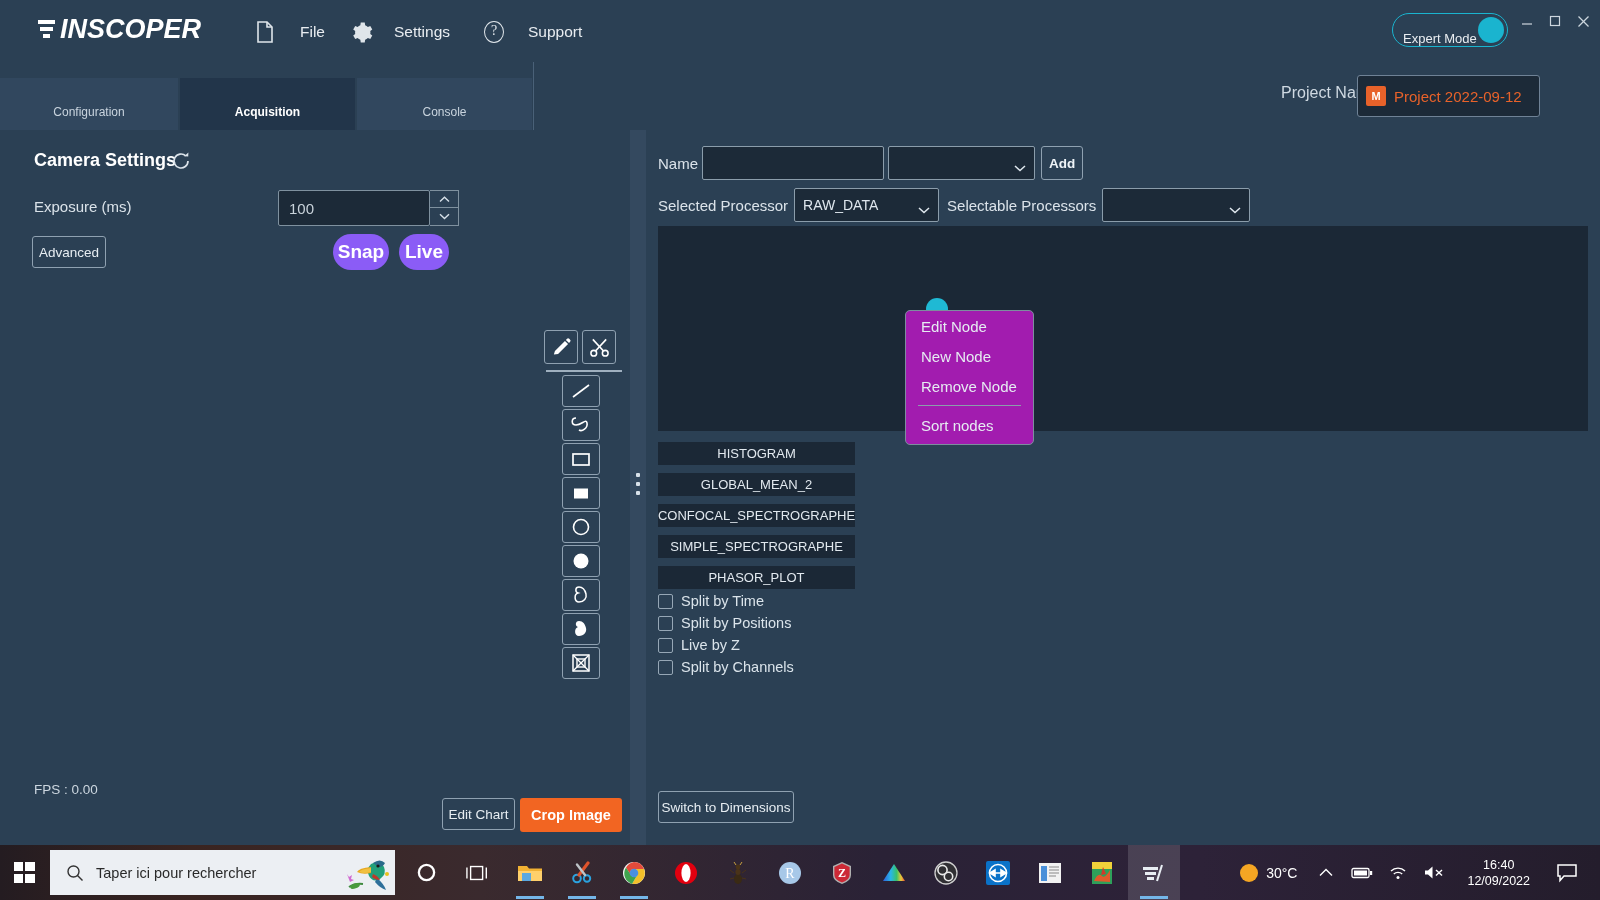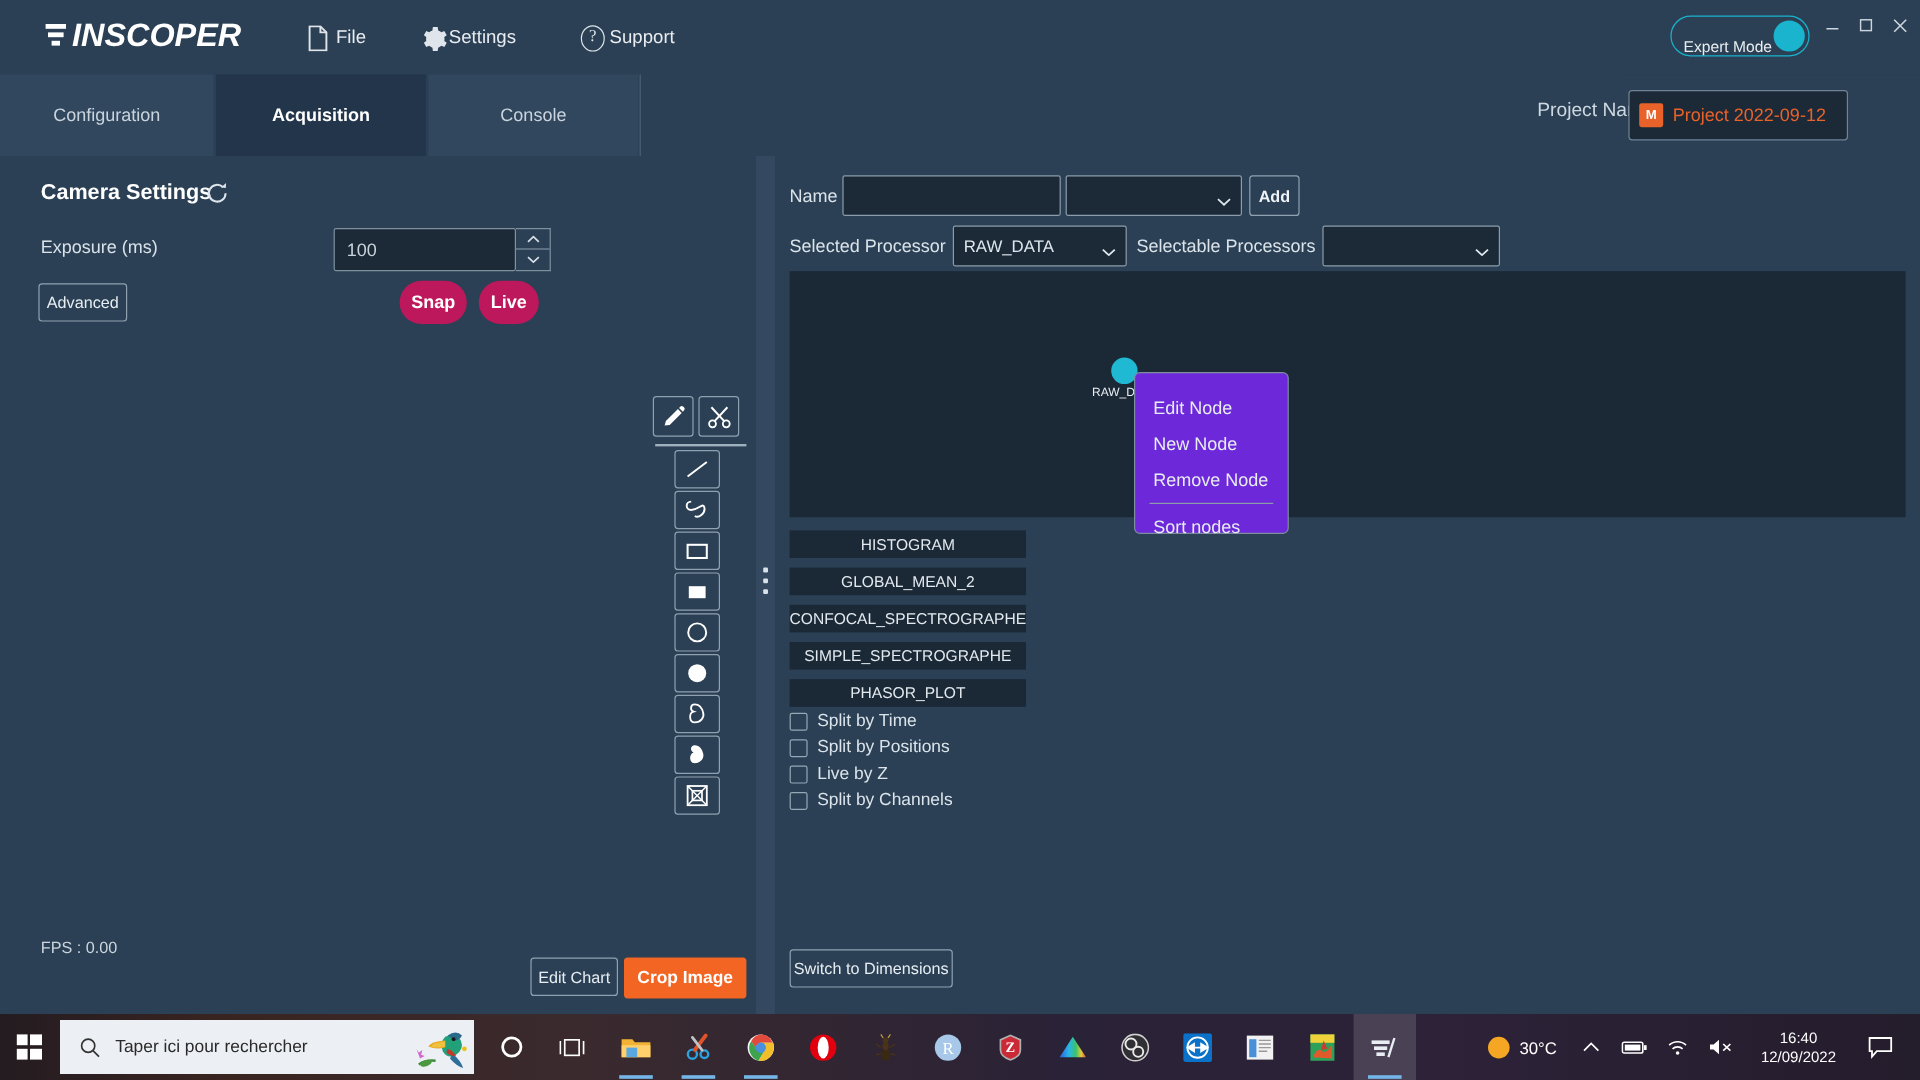--- a/index.html
+++ b/index.html
@@ -25,21 +25,21 @@
     position: absolute; left: 38px; top: 20px; width: 17px; height: 18px;
   }
   .logo-bars i { display:block; background:#fff; height:4px; margin-bottom:3px; border-radius:0; }
   .logo-bars i:nth-child(1){ width:17px; }
   .logo-bars i:nth-child(2){ width:13px; margin-left:2px;}
   .logo-bars i:nth-child(3){ width:7px; margin-left:5px;}
   .logo-text { position:absolute; left:60px; top:14px; font-size:27px; font-weight:bold; font-style:italic; color:#fff; }
 
   .menu-item {
     position: absolute; top: 18px; height: 28px;
-    display: flex; align-items: center; gap: 4px;
+    display: flex; align-items: center; gap: 24px;
     color: #e9edf1; font-size: 15.5px; cursor: default;
   }
   .menu-item .glyph { display:inline-block; width: 20px; height: 22px; position: relative; }
   .qmark { width: 21px; height: 21px; border: 1.7px solid #dfe5ea; border-radius: 50%;
     color:#dfe5ea; font-size: 14px; text-align:center; line-height:18px; font-family:"Liberation Serif", serif;}
 
   .expert-toggle {
     position: absolute; right: 92px; top: 13px;
     width: 116px; height: 34px; border: 1.6px solid #1ab4cf; border-radius: 18px;
     background: #2b4054; display:flex; align-items:flex-end; cursor: pointer;
@@ -55,23 +55,23 @@
   .wbtn-min { right: 58px; }
   .wbtn-max { right: 30px; }
   .wbtn-close { right: 2px; }
 
   
   .tabbar {
     position: absolute; left:0; top: 62px; width: 1600px; height: 68px;
     background: #2b4054;
   }
   .tab {
-    position: absolute; top: 0; height: 68px;
+    position: absolute; top: 16px; height: 68px;
     display: flex; align-items: center; justify-content: center;
-    color: #c9d4de; font-size: 15px; cursor: pointer;
+    color: #c9d4de; font-size: 12px; cursor: pointer;
     background: #31475e;
   }
   .tab.active { background: #223span; }
   .tab.active { background: #22354a; color: #ffffff; font-weight: bold; }
   #tab-configuration { left: 0;   width: 178px; }
   #tab-acquisition   { left: 180px; width: 175px; }
   #tab-console       { left: 357px; width: 175px; }
   .tabbar-sep { position:absolute; left:533px; top:0; width:1px; height:68px; background:#4a6178; }
 
   .proj-label { position:absolute; right: 222px; top: 22px; color:#cfd9e2; font-size: 16px; }
@@ -107,21 +107,21 @@
     color:#d7e0e8; font-size: 10px; cursor:pointer; }
   .spinbox div:first-child { border-bottom: 1px solid #7f919f; }
 
   .adv-btn {
     position:absolute; left:32px; top: 106px; width: 74px; height: 32px;
     background: #2b4054; border: 1.3px solid #8fa1b1; border-radius:3px;
     color:#e7edf2; font-size:13.5px; cursor:pointer;
   }
   .pill {
     position:absolute; top: 104px; height: 36px; border-radius: 18px;
-    background:#be185d; color:#fff; font-size:15px; font-weight:bold;
+    background:#8b5cf6; color:#fff; font-size:19px; font-weight:bold;
     border:none; cursor:pointer;
   }
   #snap-button { left: 333px; width: 56px; }
   #live-button { left: 399px; width: 50px; }
 
   .fps { position:absolute; left:34px; top: 652px; color:#ccd6df; font-size:13.5px; }
 
   .edit-chart-btn {
     position:absolute; left: 442px; top: 668px; width: 73px; height: 32px;
     background: #2b4054; border:1.3px solid #8fa1b1; border-radius:3px;
@@ -211,23 +211,23 @@
   .chk-label { color:#dbe4eb; font-size: 14.5px; }
 
   .switch-dims-btn {
     position:absolute; left: 12px; top: 661px; width: 136px; height: 32px;
     background:#2b4054; border:1.3px solid #8fa1b1; border-radius:3px;
     color:#e7edf2; font-size:13.5px; cursor:pointer;
   }
 
   
   .ctxmenu {
-    position:absolute; left: 945px; top: 310px; width: 129px; height: 135px;
-    background:#6d28d9; border:1.3px solid #7c8e9e; border-radius:5px;
-    padding: 14px 0; z-index: 50;
+    position:absolute; left: 905px; top: 310px; width: 129px; height: 135px;
+    background:#a21caf; border:1.3px solid #7c8e9e; border-radius:5px;
+    padding: 0 0; z-index: 50;
   }
   .ctx-item {
     height: 30px; display:flex; align-items:center; padding-left: 15px;
     color:#e6ecf2; font-size: 15px; cursor:pointer;
   }
   .ctx-sep { height:1px; background:#8b9dab; margin: 4px 12px; }
 
   
   .taskbar { position:absolute; left:0; top: 845px; width: 1600px; height: 55px;
     background: #211a26;

